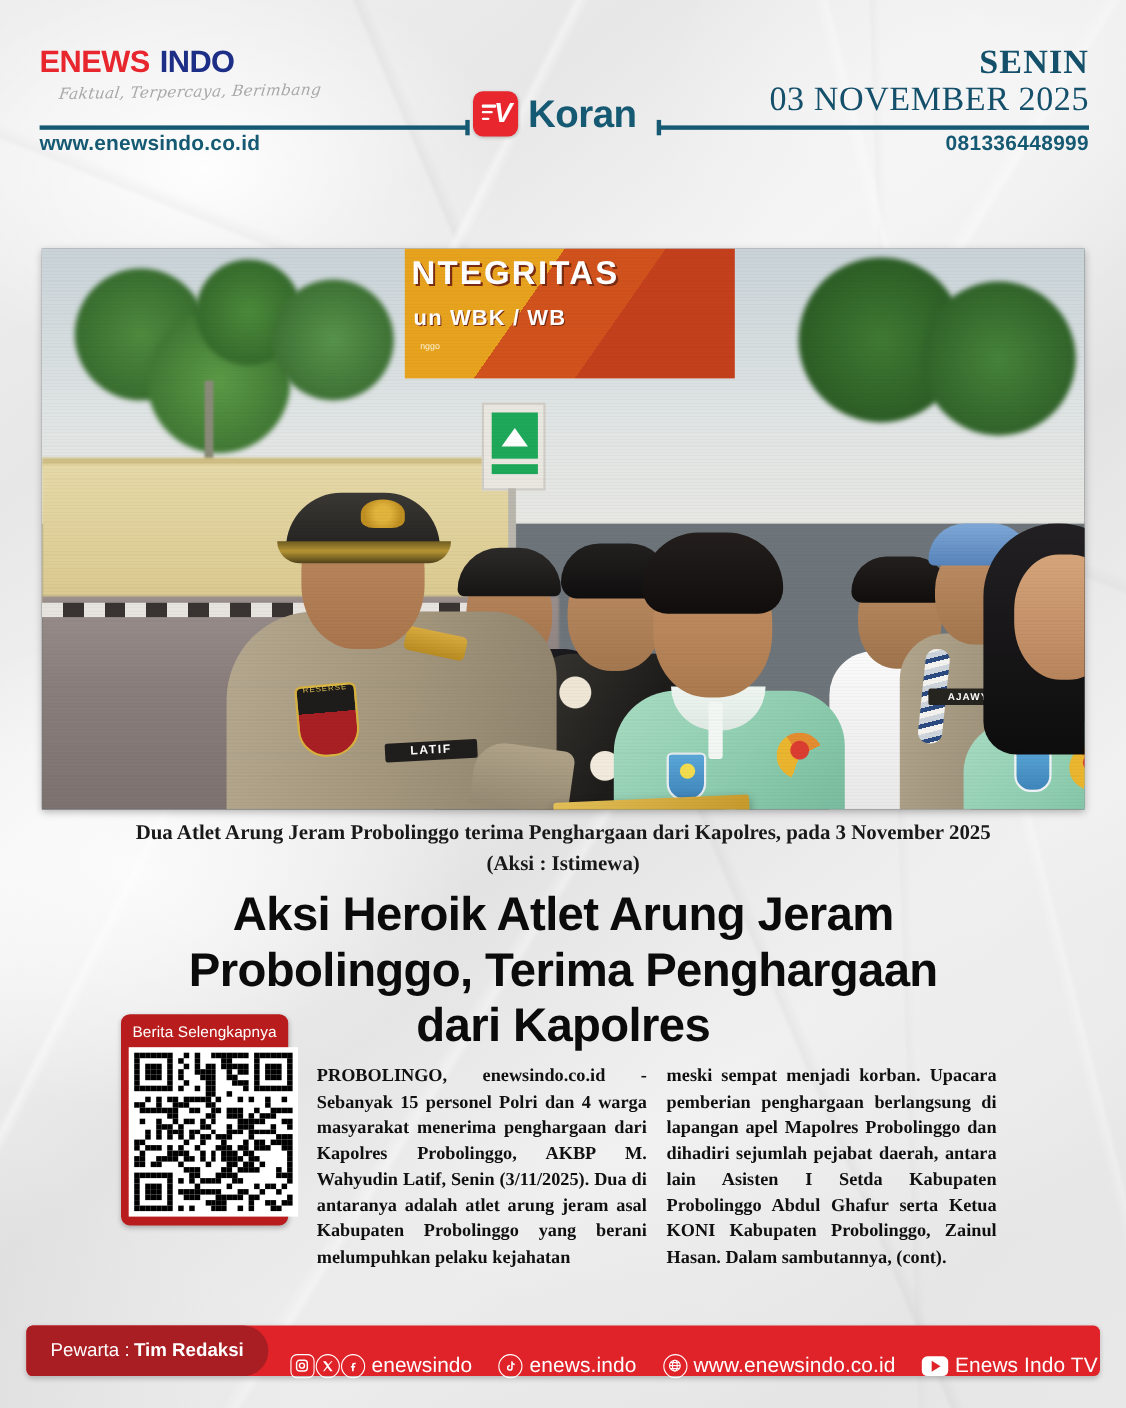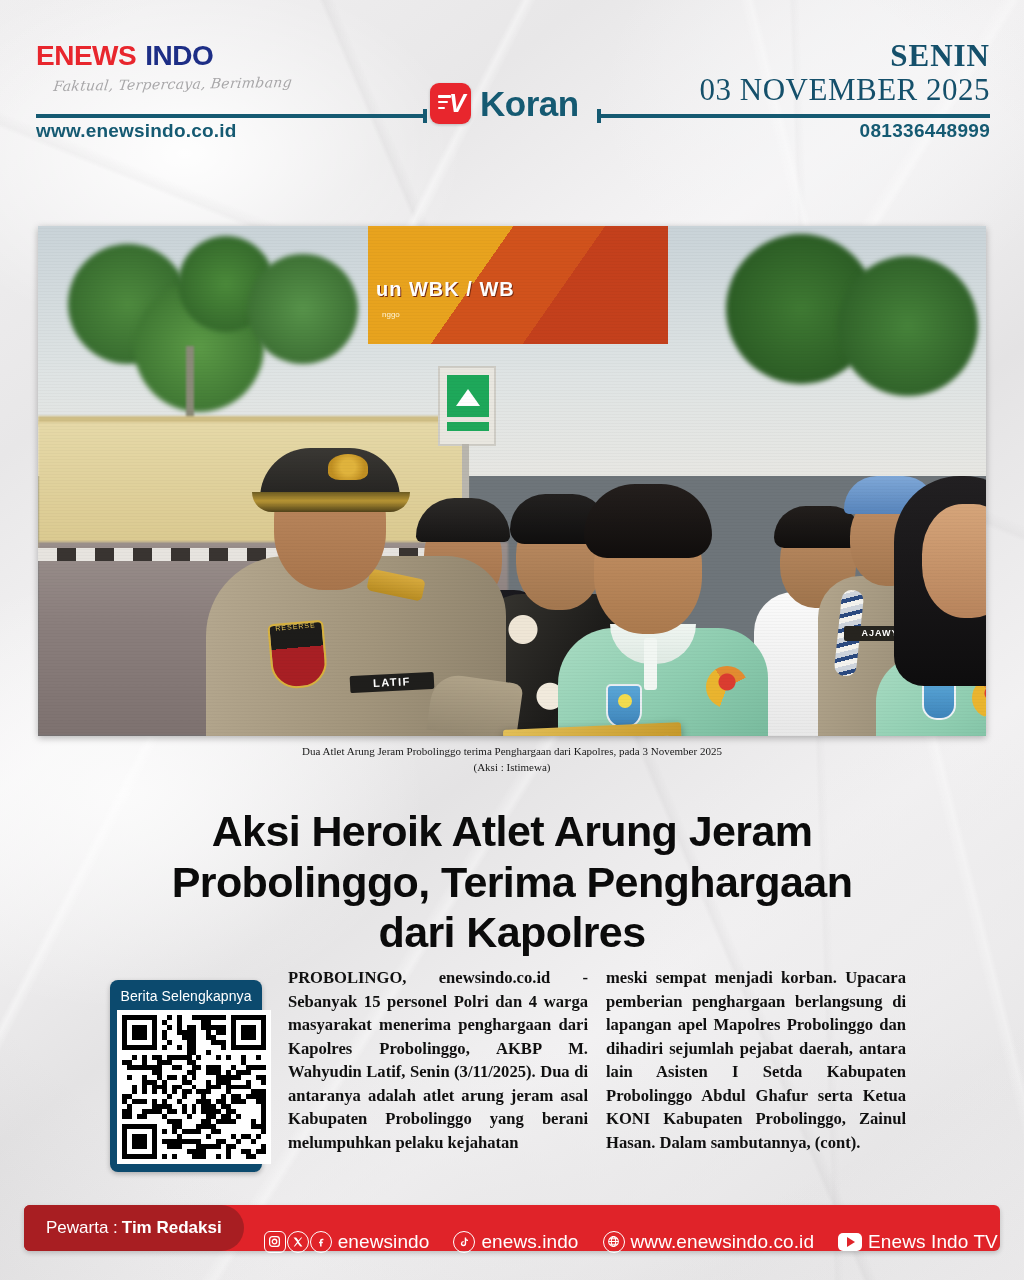--- a/index.html
+++ b/index.html
@@ -249,34 +249,34 @@
           border-radius:3px; transform:rotate(-2.5deg); box-shadow:0 3px 9px rgba(0,0,0,.35); }
   .cert .mat { position:absolute; inset:13px; background:#b9bcbd; }
 
   .photo-grain { position:absolute; inset:0; opacity:.2;
     background:repeating-linear-gradient(0deg, rgba(0,0,0,.12) 0 1px, transparent 1px 3px); }
 
   
   .caption {
     position:absolute; left:38px; top:744px; width:948px;
     text-align:center; font-family:"Liberation Serif", serif;
-    font-size:11px; font-weight:normal; color:#191919; line-height:1.45;
+    font-size:19px; font-weight:bold; color:#191919; line-height:1.45;
   }
 
   
   .headline {
     position:absolute; left:62px; top:806px; width:900px;
     text-align:center; font-size:43px; font-weight:bold; color:#0b0b0b;
     line-height:1.18; letter-spacing:-.6px;
   }
 
   
   .qr-card {
-    position:absolute; left:110px; top:980px; width:152px;
-    background:#0c4a6e; border-radius:8px; padding:6px 7px 8px;
+    position:absolute; left:110px; top:922px; width:152px;
+    background:#b91c1c; border-radius:8px; padding:6px 7px 8px;
     box-shadow:0 2px 5px rgba(0,0,0,.25);
   }
   .qr-label { color:#fff; font-size:14px; text-align:center; padding:2px 0 6px; letter-spacing:.1px; }
   .qr-img { width:154px; height:154px; background:#fff; padding:5px; }
   .qr-grid { width:100%; height:100%; display:grid;
              grid-template-columns:repeat(29,1fr); grid-template-rows:repeat(29,1fr); }
   .qr-grid i { background:#000; }
 
   .col {
     position:absolute; top:966px; width:300px;
@@ -365,20 +365,21 @@
     <div class="tree" style="left:800px; top:30px;  width:140px; height:140px; background:radial-gradient(circle,#46833a,#285623);"></div>
 
     <div class="ph wall-top"></div>
     <div class="ph wall"></div>
     <div class="ph ground"></div>
     <div class="ph curb"></div>
     <div class="tile" style="left:210px; top:400px; width:110px; height:52px; transform:skewX(-28deg);"></div>
     <div class="tile" style="left:300px; top:452px; width:120px; height:50px; transform:skewX(-28deg);"></div>
 
     <div class="ph banner">
+      <div class="btxt">NTEGRITAS</div>
       <div class="btxt2">un WBK / WB</div>
       <div class="bsm">nggo</div>
     </div>
 
     <div class="ph sign">
       <div class="sq"></div>
       <div class="bar"></div>
     </div>
     <div class="ph pole"></div>
 

